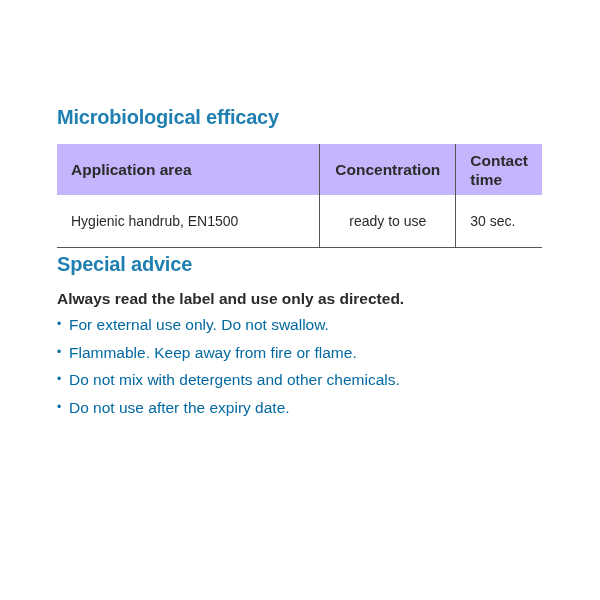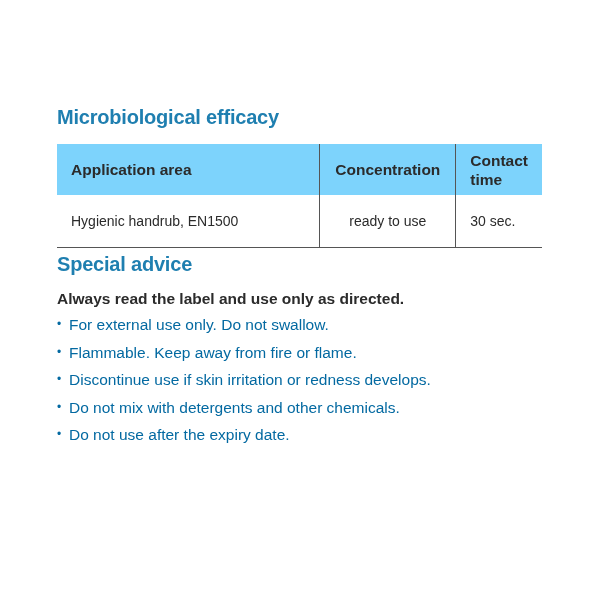--- a/index.html
+++ b/index.html
@@ -2,21 +2,21 @@
 <html><head>
 <meta charset="utf-8">
 <style>
   html, body { margin:0; padding:0; background:#ffffff; }
   body { width:600px; height:600px; position:relative; overflow:hidden;
          font-family:"Liberation Sans", "DejaVu Sans", sans-serif; color:#2b2b2b; }
   .h2 { position:absolute; left:57px; color:#1f7fb0; font-weight:bold; font-size:20px; letter-spacing:-0.2px; }
   #h-micro { top:106px; }
   #h-special { top:253px; }
   table { position:absolute; left:57px; top:144px; width:485px; border-collapse:collapse; }
-  thead tr { background:#7dd3fc; }
+  thead tr { background:#c4b5fd; }
   th { font-weight:bold; font-size:15.5px; text-align:left; color:#2b2b2b; height:51px; padding:0 14px; vertical-align:middle; line-height:19px; }
   td { font-size:14px; height:52px; padding:0 14px; vertical-align:middle; color:#2b2b2b; }
   tbody tr { border-bottom:1.5px solid #555; }
   .c1 { width:235px; }
   .c2 { width:107px; border-left:1.5px solid #555;text-align:center; }
   .c3 { border-left:1.5px solid #555; }
   .lead { position:absolute; left:57px; top:290px; font-weight:bold; font-size:15.5px; color:#2b2b2b; }
   ul { position:absolute; left:57px; top:315px; margin:0; padding:0; list-style:none; width:480px; }
   li { font-size:15.5px; line-height:19px; margin-bottom:8.5px; padding-left:12px; position:relative; color:#0369a1; }
   li::before { content:"•"; position:absolute; left:0; top:0; font-size:12px; }
@@ -42,16 +42,15 @@
     </tr>
   </tbody>
 </table>
 
 <div class="h2" id="h-special">Special advice</div>
 <div class="lead">Always read the label and use only as directed.</div>
 
 <ul>
   <li>For external use only. Do not swallow.</li>
   <li>Flammable. Keep away from fire or flame.</li>
-  <li>Discontinue use if skin irritation or redness develops.</li>
   <li>Do not mix with detergents and other chemicals.</li>
   <li>Do not use after the expiry date.</li>
 </ul>
 
 </body></html>

